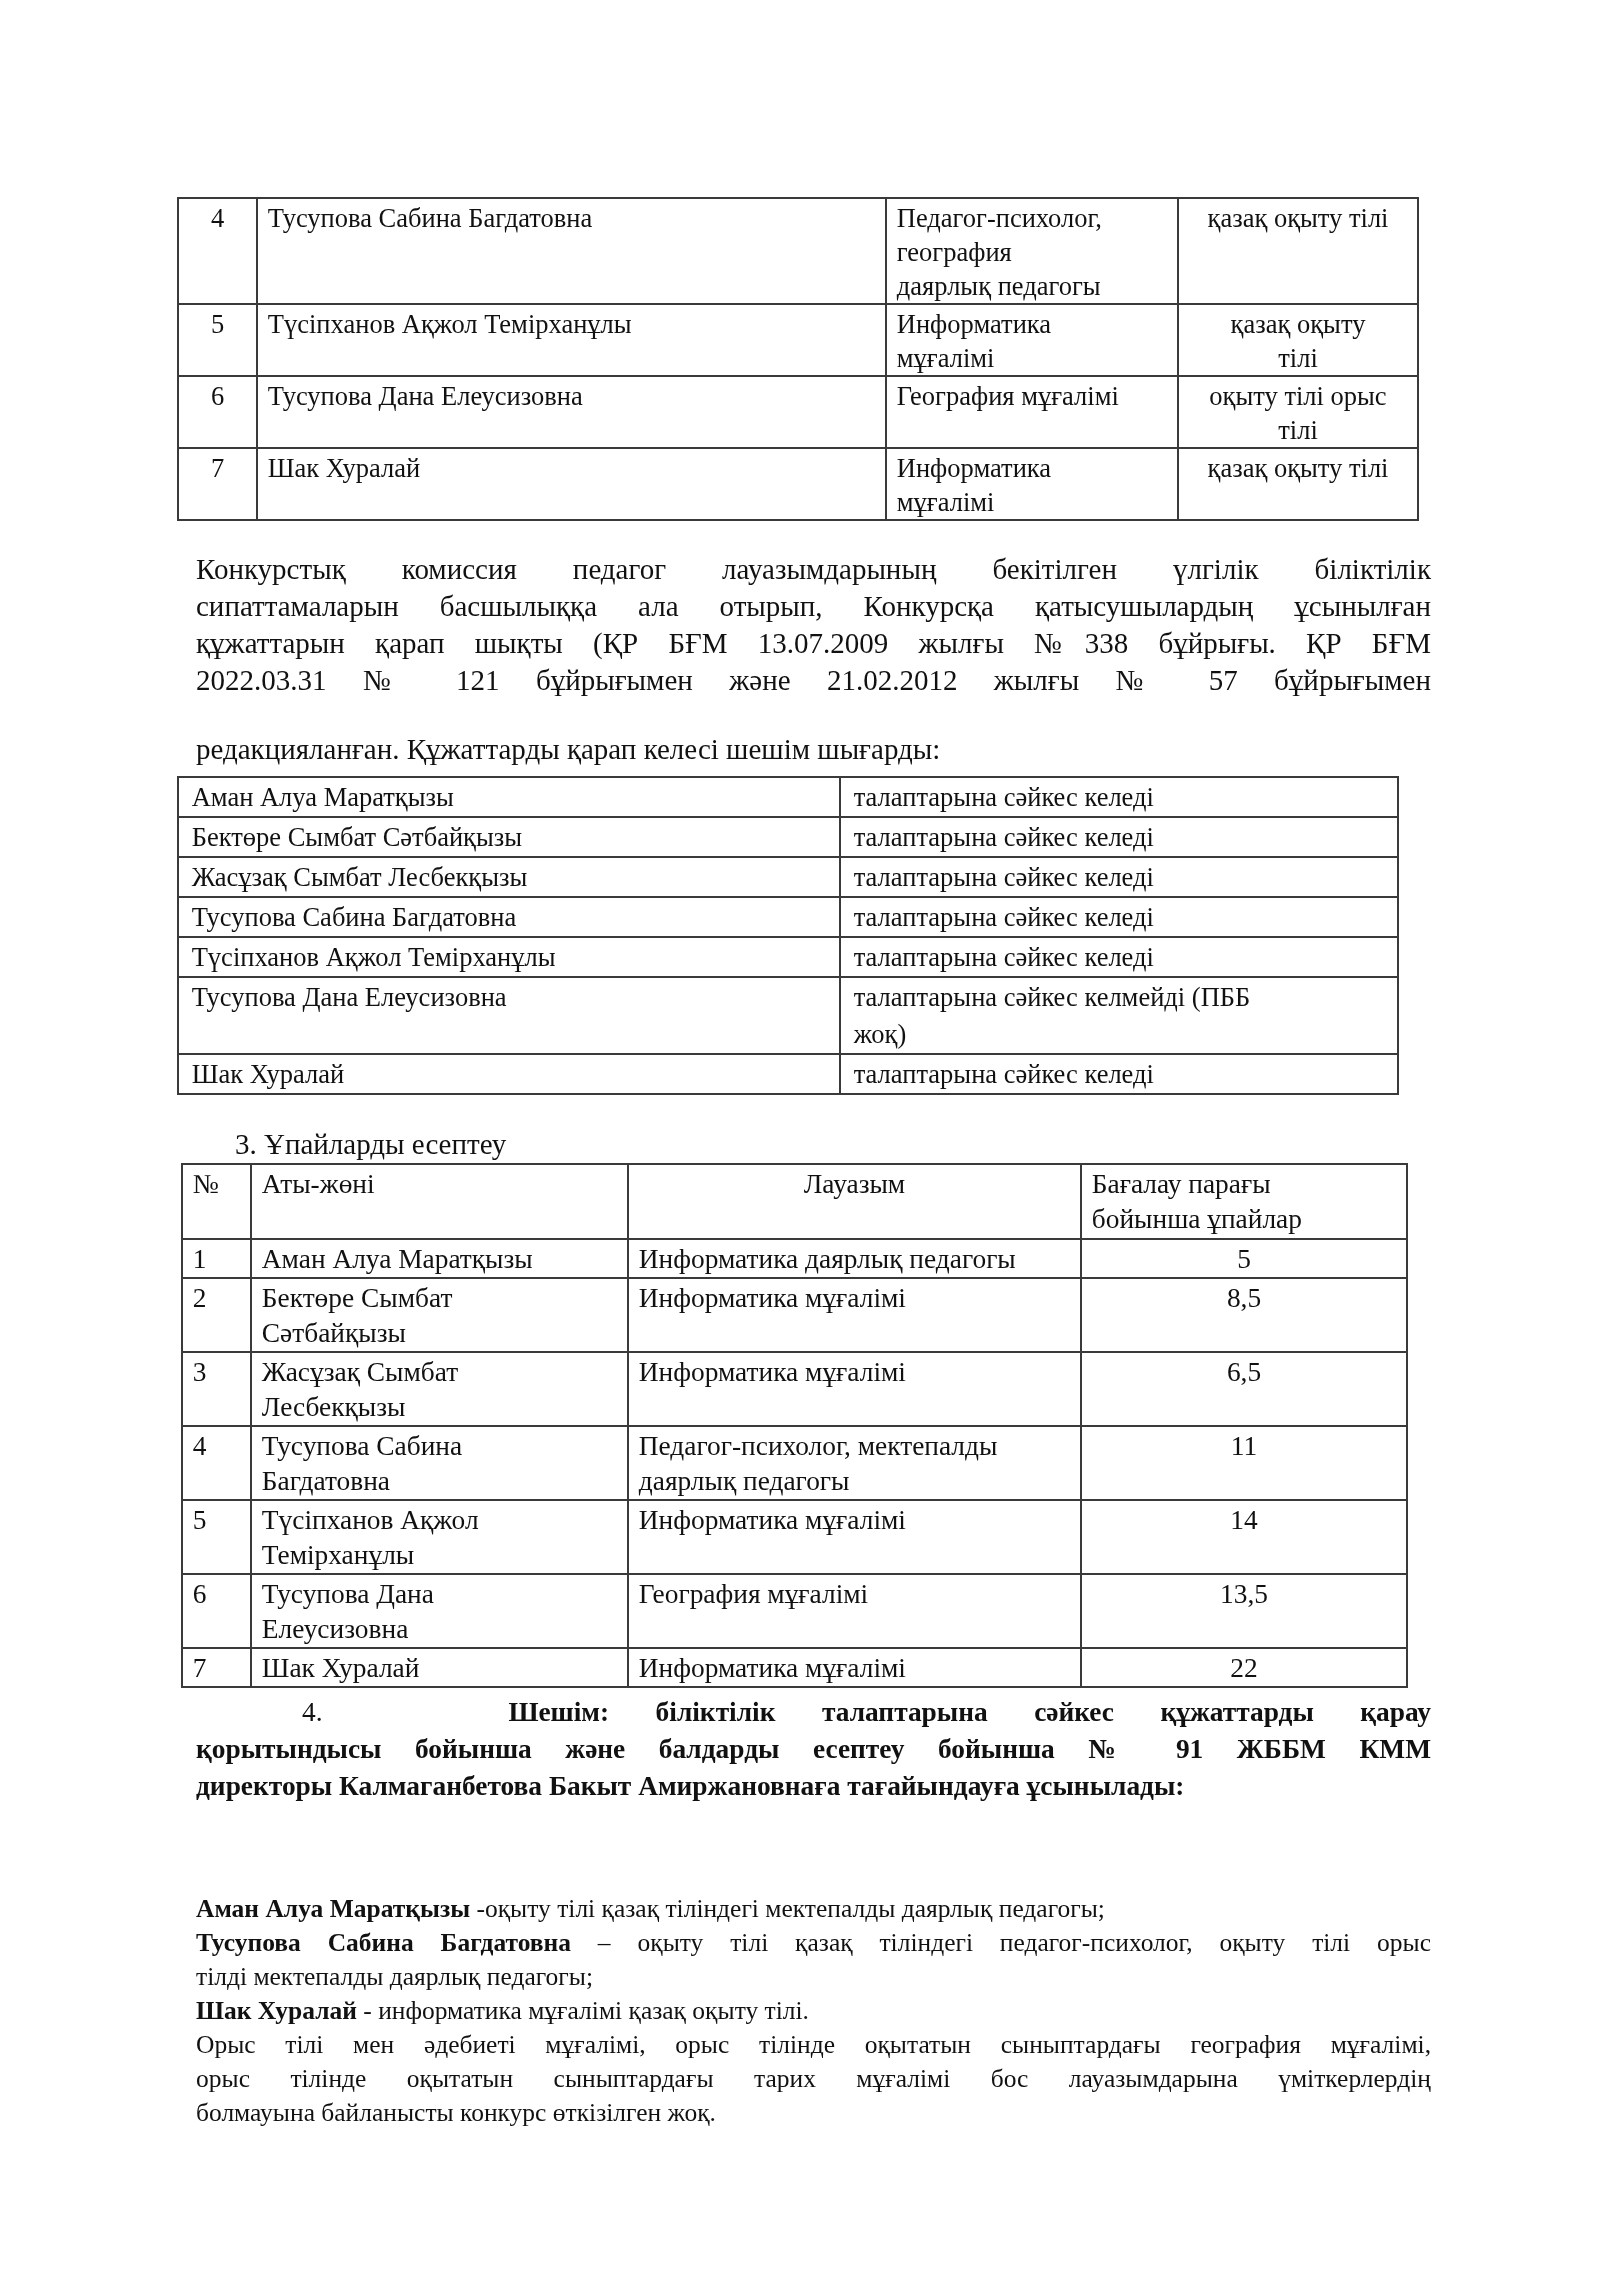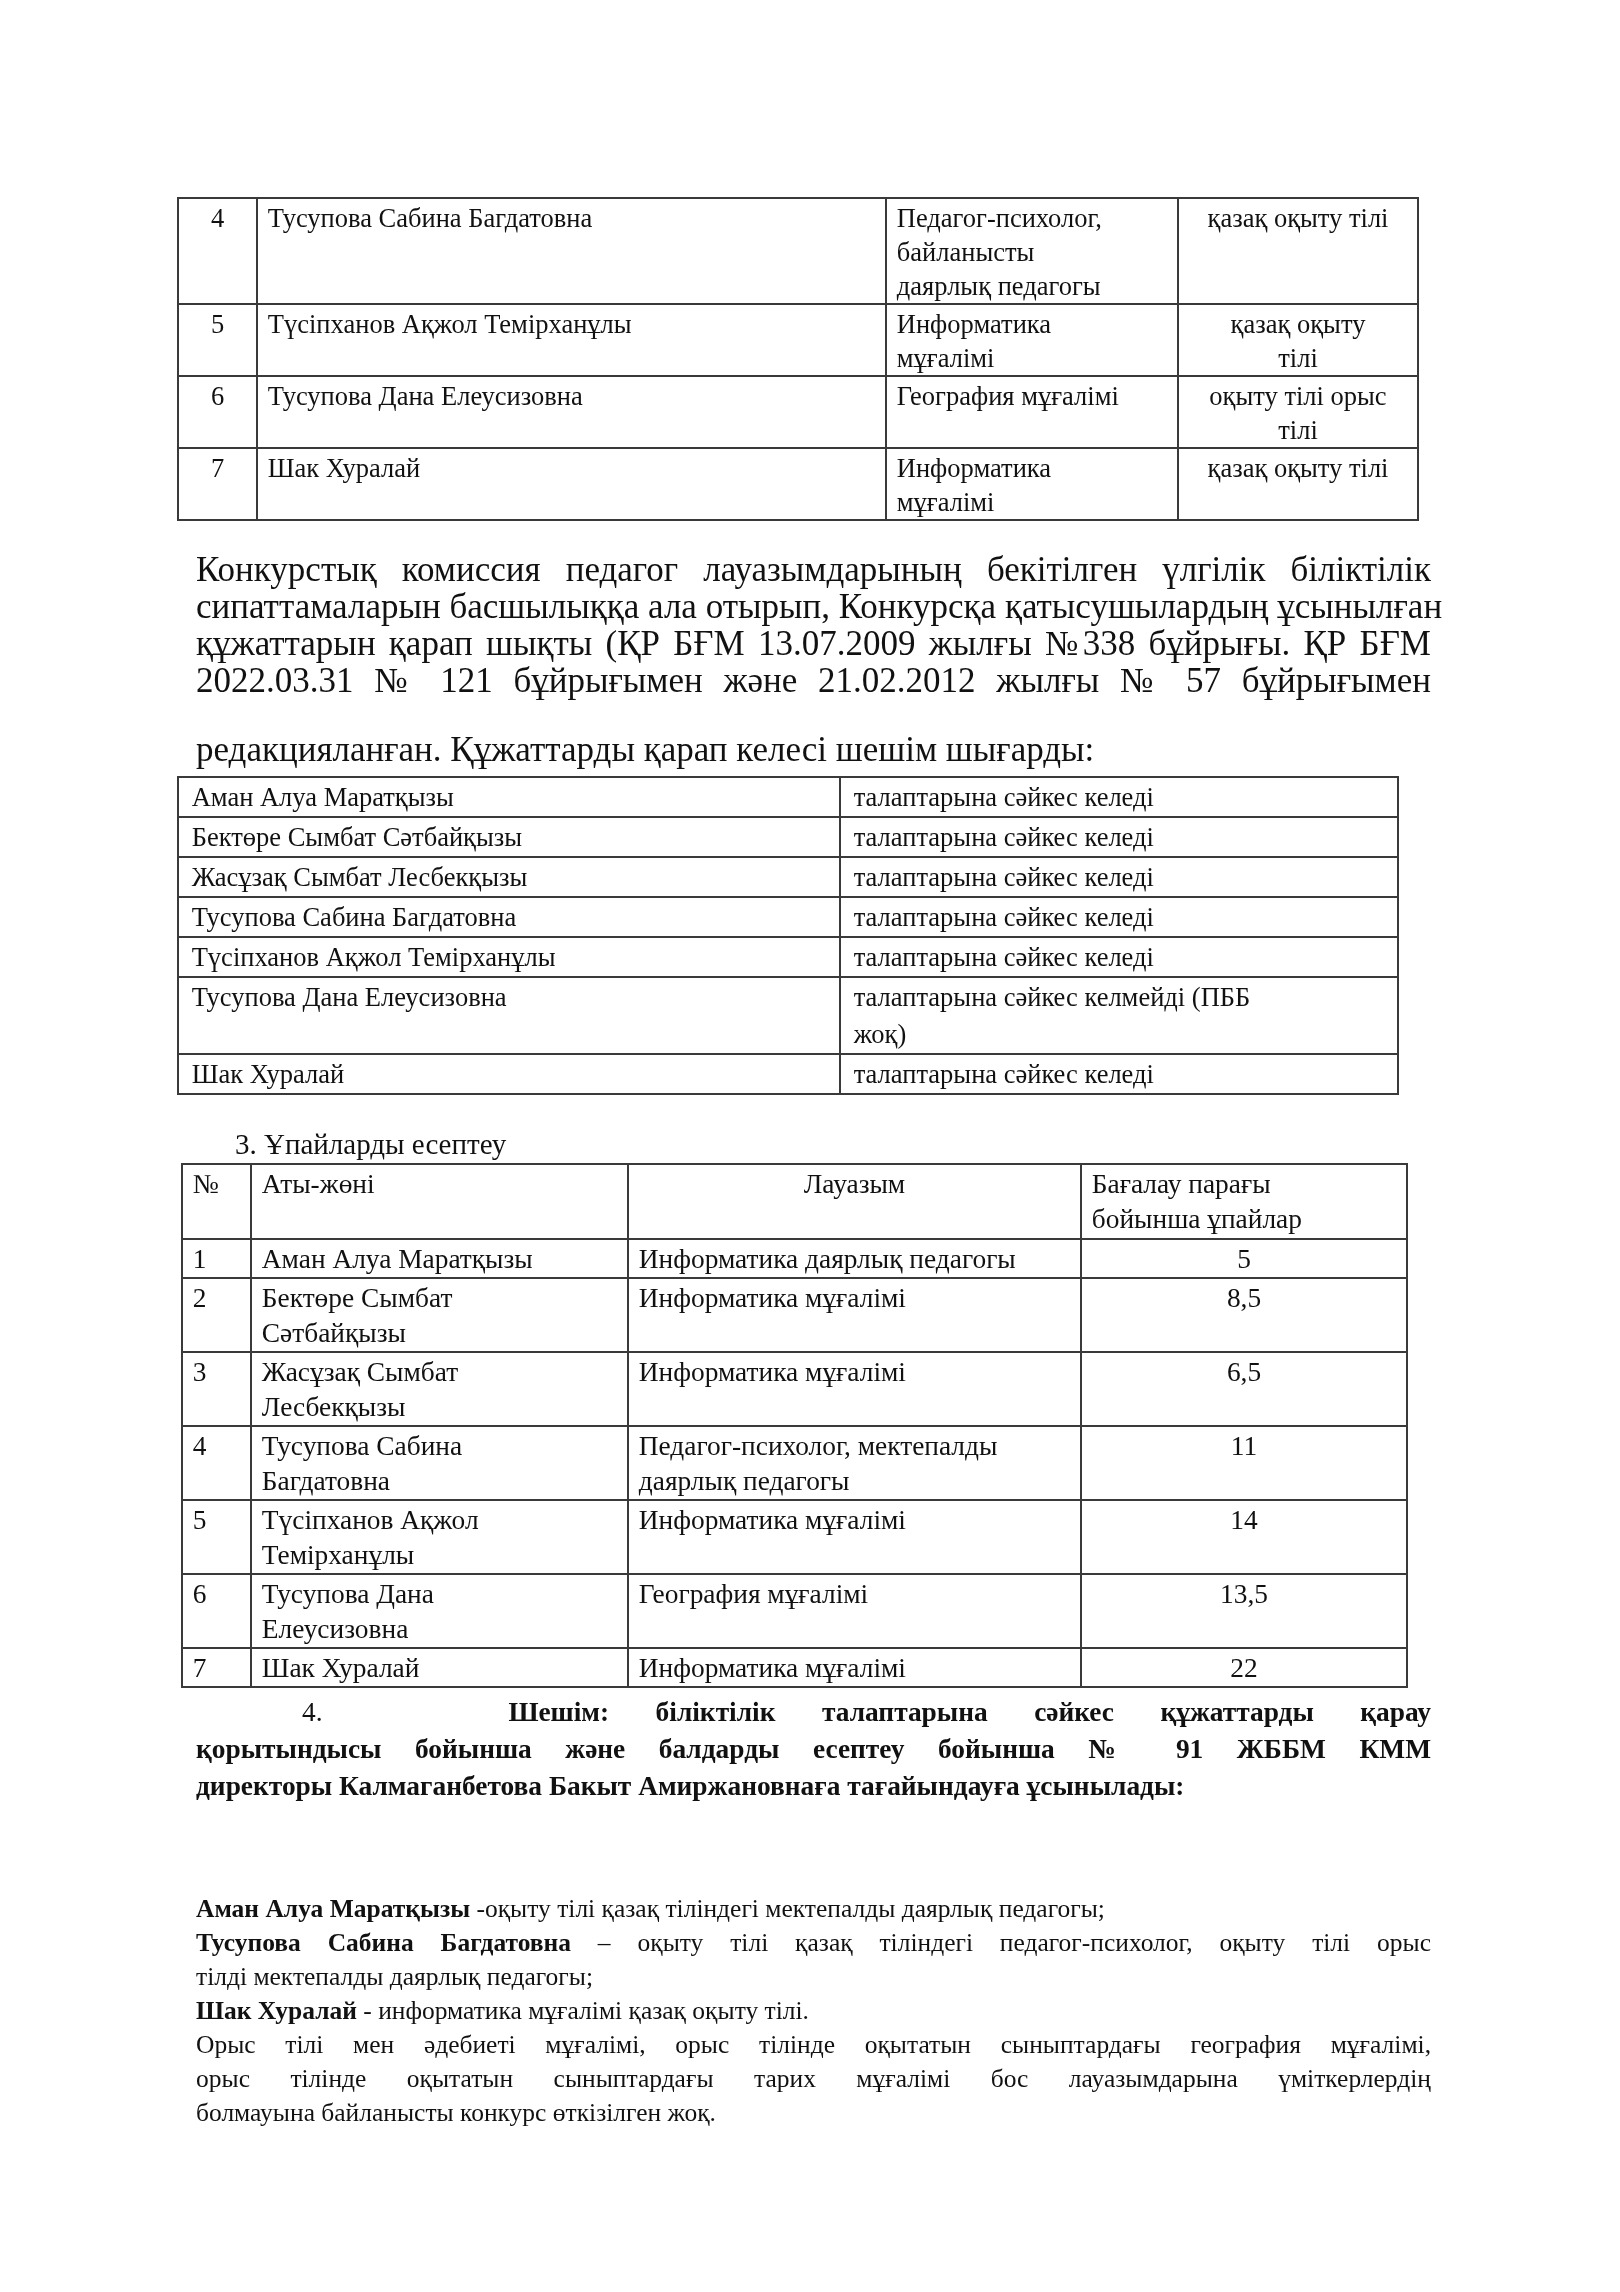--- a/index.html
+++ b/index.html
@@ -14,21 +14,21 @@
   #t1 { left: 177px; top: 197px; width: 1241px; }
   #t1 td { font-size: 26.5px; line-height: 34px; padding-top: 2px; }
   #t1 td.num { text-align: center; }
   
   #t2 { left: 177px; top: 776px; width: 1219px; }
   #t2 td { font-size: 26.5px; line-height: 37px; padding-top: 1px; padding-left: 12.7px; }
   
   #t3 { left: 181px; top: 1163px; width: 1225px; }
   #t3 td { font-size: 27.4px; line-height: 35px; padding-top: 2px; }
   .para { position: absolute; left: 196px; width: 1235px; text-align: justify; }
-  #p1 { top: 551px; font-size: 35px; line-height: 37px; }
+  #p1 { top: 551px; font-size: 29px; line-height: 37px; }
   #p1 .line { display: block; text-align: justify; text-align-last: justify; height: 37px; white-space: nowrap; }
   #p1 .line.last { text-align-last: left; margin-top: 32px; }
   #h3 { left: 196px; top: 1127px; font-size: 29px; line-height: 35px; }
   #s4 { top: 1694px; font-size: 27.4px; line-height: 37px; }
   #s4 .line { display: block; text-align: justify; text-align-last: justify; white-space: nowrap; }
   #s4 .line.last { text-align-last: left; }
   #s4 .bold { font-weight: bold; font-family: Liberation Serif, serif; }
   #s4 .indent { padding-left: 106px; }
   #s4body { top: 1892px; font-size: 25.5px; line-height: 34px; }
   #s4body .line { display: block; text-align: justify; text-align-last: justify; white-space: nowrap; }
@@ -44,21 +44,21 @@
       <col style="width:629px">
       <col style="width:292px">
       <col style="width:240px">
     </colgroup>
   <tbody>
       <tr style="height:105px">
     <td class="num">4</td>
     <td>Тусупова Сабина Багдатовна</td>
     <td>
       <div>Педагог-психолог,</div>
-      <div>байланысты</div>
+      <div>география</div>
       <div>даярлық педагогы</div>
     </td>
     <td class="c">
       <div>қазақ оқыту тілі</div>
     </td>
   </tr>
   <tr style="height:72px">
     <td class="num">5</td>
     <td>Түсіпханов Ақжол Темірханұлы</td>
     <td>

